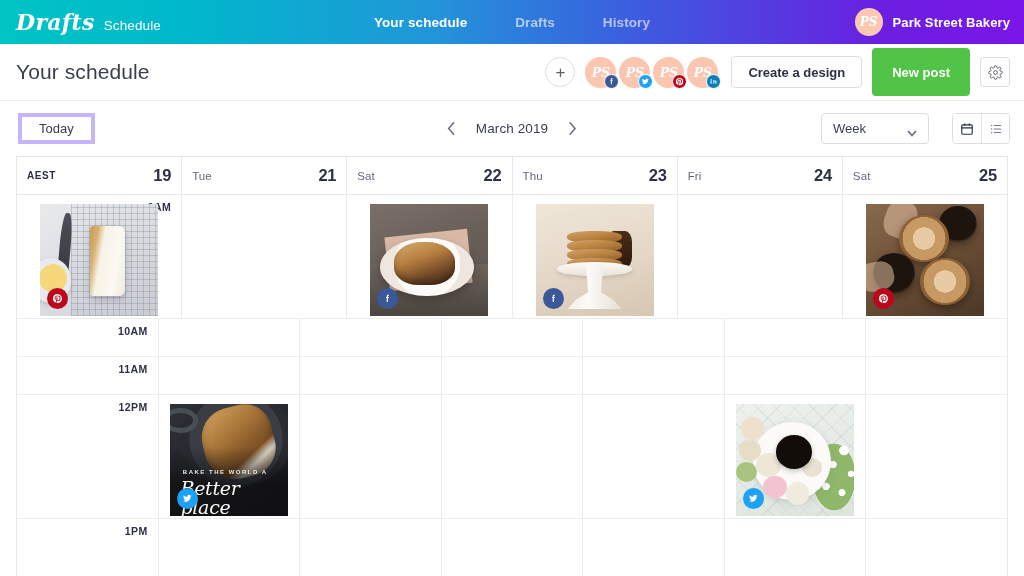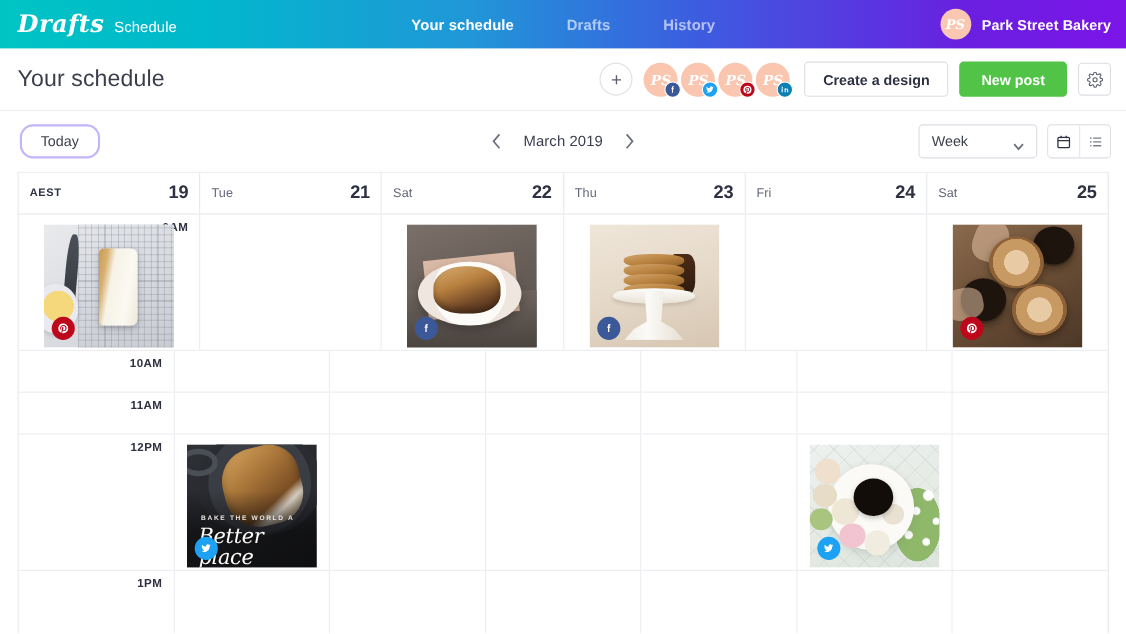--- a/index.html
+++ b/index.html
@@ -91,21 +91,21 @@
   .badge svg { width: 9px; height: 9px; fill: #fff; }
 
   .btn-outline {
     height: 32px; padding: 0 16px;
     border: 1px solid #dcdee3; border-radius: 4px; background: #fff;
     font-size: 13px; font-weight: 700; color: #2d3142; cursor: pointer;
     font-family: "Liberation Sans", sans-serif;
     display: flex; align-items: center;
   }
   .btn-primary {
-    height: 32px; padding: 0 20px;
+    height: 48px; padding: 0 20px;
     border: none; border-radius: 4px; background: #51c347;
     font-size: 13px; font-weight: 700; color: #fff; cursor: pointer;
     font-family: "Liberation Sans", sans-serif;
     display: flex; align-items: center;
   }
   .icon-btn-sq {
     width: 30px; height: 30px;
     border: 1px solid #dcdee3; border-radius: 4px; background: #fff;
     display: flex; align-items: center; justify-content: center; cursor: pointer;
   }
@@ -114,37 +114,37 @@
   
   .controlbar {
     height: 55px;
     display: flex; align-items: center;
     padding: 0 14px 0 18px;
     background: #fff;
     position: relative;
   }
   .today-btn {
     height: 31px; padding: 1px 17px;
-    border: 2px solid #c4b5fd; border-radius: 12px; background: #fff;
+    border: 4px solid #c4b5fd; border-radius: 0; background: #fff;
     font-size: 13px; color: #3b3f4d; cursor: pointer;
     font-family: "Liberation Sans", sans-serif;
     display: flex; align-items: center;
   }
   .month-nav {
     position: absolute; left: 50%; transform: translateX(-50%);
     display: flex; align-items: center; gap: 16px;
   }
   .chev {
     background: none; border: none; cursor: pointer; padding: 2px 4px;
     display: flex; align-items: center; justify-content: center;
   }
   .chev svg { width: 9px; height: 15px; stroke: #6b6f7d; fill: none; stroke-width: 1.7; }
   .month-label { font-size: 13.5px; color: #3b3f4d; letter-spacing: .1px; }
 
-  .controlbar-right { margin-left: auto; display: flex; align-items: flex-end; gap: 9px; }
+  .controlbar-right { margin-left: auto; display: flex; align-items: flex-end; gap: 23px; }
   .view-select {
     height: 31px; width: 108px; padding: 0 11px;
     border: 1px solid #dcdee3; border-radius: 4px; background: #fff;
     display: flex; align-items: center; cursor: pointer;
   }
   .view-select span { font-size: 13px; color: #3b3f4d; }
   .view-select .caret {
     margin-left: auto; width: 10px; height: 7px;
   }
   .view-select .caret svg { width: 10px; height: 7px; stroke: #6b6f7d; fill: none; stroke-width: 1.6; }

